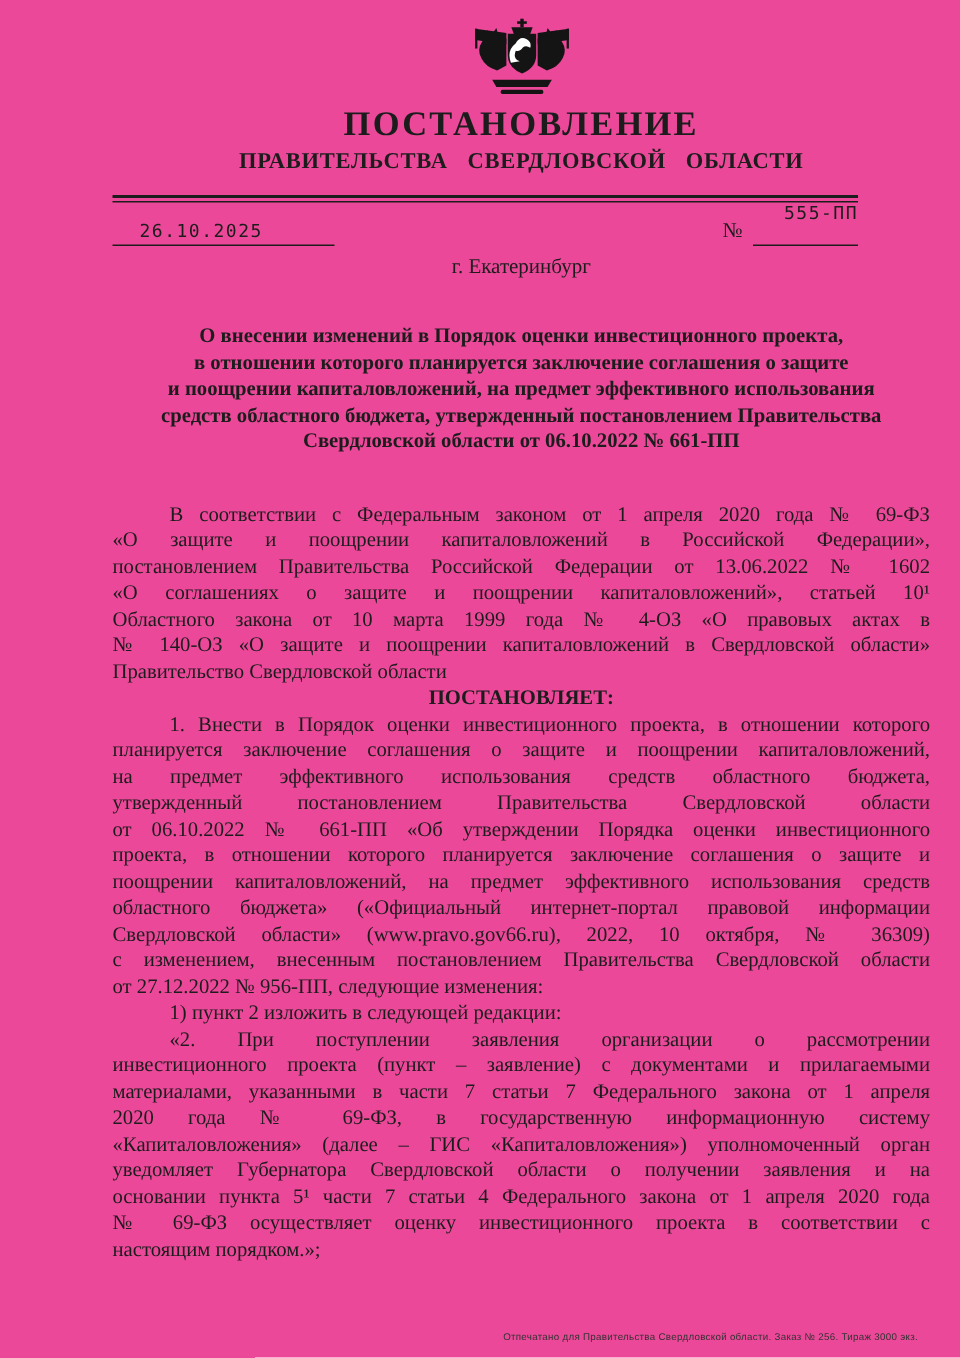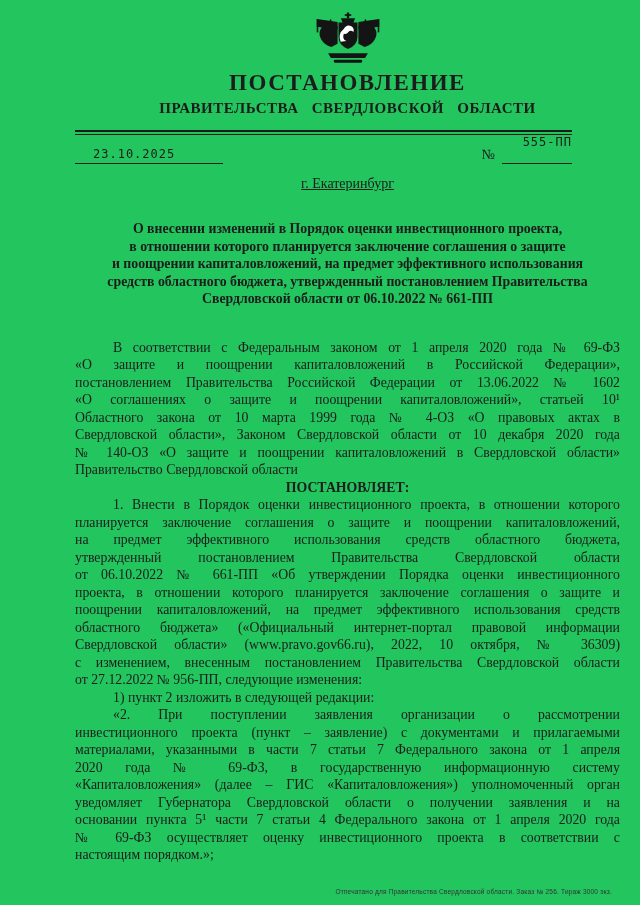--- a/index.html
+++ b/index.html
@@ -1,17 +1,17 @@
 <!DOCTYPE html>
 <html lang="ru"><head>
 <meta charset="utf-8">
 <style>
   html,body { margin:0; padding:0; background:#ffffff; }
   .page {
-    position:relative; width:640px; height:905px; background:#22c55e;
+    position:relative; width:640px; height:905px; background:#ec4899;
     font-family:"Liberation Serif", serif; color:#1c1c1c; overflow:hidden;
     box-sizing:border-box; padding:0 20px 0 75px;
   }
   .content { width:545px; }
   .emblem { margin:12px 0 0 0; text-align:center; height:56px; }
   .doc-type {
     margin-top:2px; text-align:center; font-weight:bold;
     font-size:23px; line-height:26px; letter-spacing:1.5px;
   }
   .doc-org {
@@ -28,21 +28,21 @@
     width:148px; border-bottom:1px solid #1c1c1c; padding:0 0 2px 18px;
     font-family:"DejaVu Sans Mono", monospace; font-size:12px; letter-spacing:1px;
     box-sizing:border-box;
   }
   .num-group { display:flex; align-items:flex-end; gap:7px; }
   .num-label { font-size:14px; padding-bottom:1px; }
   .num-value {
     width:70px; border-bottom:1px solid #1c1c1c; text-align:right; padding-bottom:14px;
     font-family:"DejaVu Sans Mono", monospace; font-size:12px; letter-spacing:1px;
   }
-  .city { margin-top:12px; text-align:center; font-size:14px;text-decoration:underline; }
+  .city { margin-top:7px; text-align:center; font-size:14px; }
   .subject { margin-top:28px; font-weight:bold; font-size:13.8px; line-height:17.5px; }
   .subject .tline { text-align:center; text-align-last:center; }
   .body-block { margin-top:31px; font-size:13.8px; line-height:17.5px; }
   .para .tline { text-align:justify; text-align-last:justify; }
   .para .tline.first { text-indent:38px; }
   .para .tline.last { text-align-last:left; }
   .resolves { font-weight:bold; text-align:center; }
   .footer-note {
     position:absolute; right:28px; bottom:10px;
     font-family:"Liberation Sans", sans-serif; font-size:6.5px; color:#333;
@@ -77,21 +77,21 @@
       </svg>
     </div>
 
     <div class="doc-type">ПОСТАНОВЛЕНИЕ</div>
     <div class="doc-org">ПРАВИТЕЛЬСТВА СВЕРДЛОВСКОЙ ОБЛАСТИ</div>
 
     <div class="rule"></div>
 
     <div class="meta-row">
       <div class="date-field">
-        <span>23.10.2025</span>
+        <span>26.10.2025</span>
       </div>
       <div class="num-group">
         <span class="num-label">№</span>
         <span class="num-value">555-ПП</span>
       </div>
     </div>
 
     <div class="city">г. Екатеринбург</div>
 
     <div class="subject">
@@ -102,21 +102,20 @@
         <div class="tline last">Свердловской области от 06.10.2022 № 661-ПП</div>
       </div>
 
     <div class="body-block">
       <div class="para">
           <div class="tline first">В соответствии с Федеральным законом от 1 апреля 2020 года № 69-ФЗ</div>
           <div class="tline">«О защите и поощрении капиталовложений в Российской Федерации»,</div>
           <div class="tline">постановлением Правительства Российской Федерации от 13.06.2022 № 1602</div>
           <div class="tline">«О соглашениях о защите и поощрении капиталовложений», статьей 10¹</div>
           <div class="tline">Областного закона от 10 марта 1999 года № 4-ОЗ «О правовых актах в</div>
-          <div class="tline">Свердловской области», Законом Свердловской области от 10 декабря 2020 года</div>
           <div class="tline">№ 140-ОЗ «О защите и поощрении капиталовложений в Свердловской области»</div>
           <div class="tline last">Правительство Свердловской области</div>
         </div>
       <div class="resolves">ПОСТАНОВЛЯЕТ:</div>
       <div class="para">
           <div class="tline first">1. Внести в Порядок оценки инвестиционного проекта, в отношении которого</div>
           <div class="tline">планируется заключение соглашения о защите и поощрении капиталовложений,</div>
           <div class="tline">на предмет эффективного использования средств областного бюджета,</div>
           <div class="tline">утвержденный постановлением Правительства Свердловской области</div>
           <div class="tline">от 06.10.2022 № 661-ПП «Об утверждении Порядка оценки инвестиционного</div>

